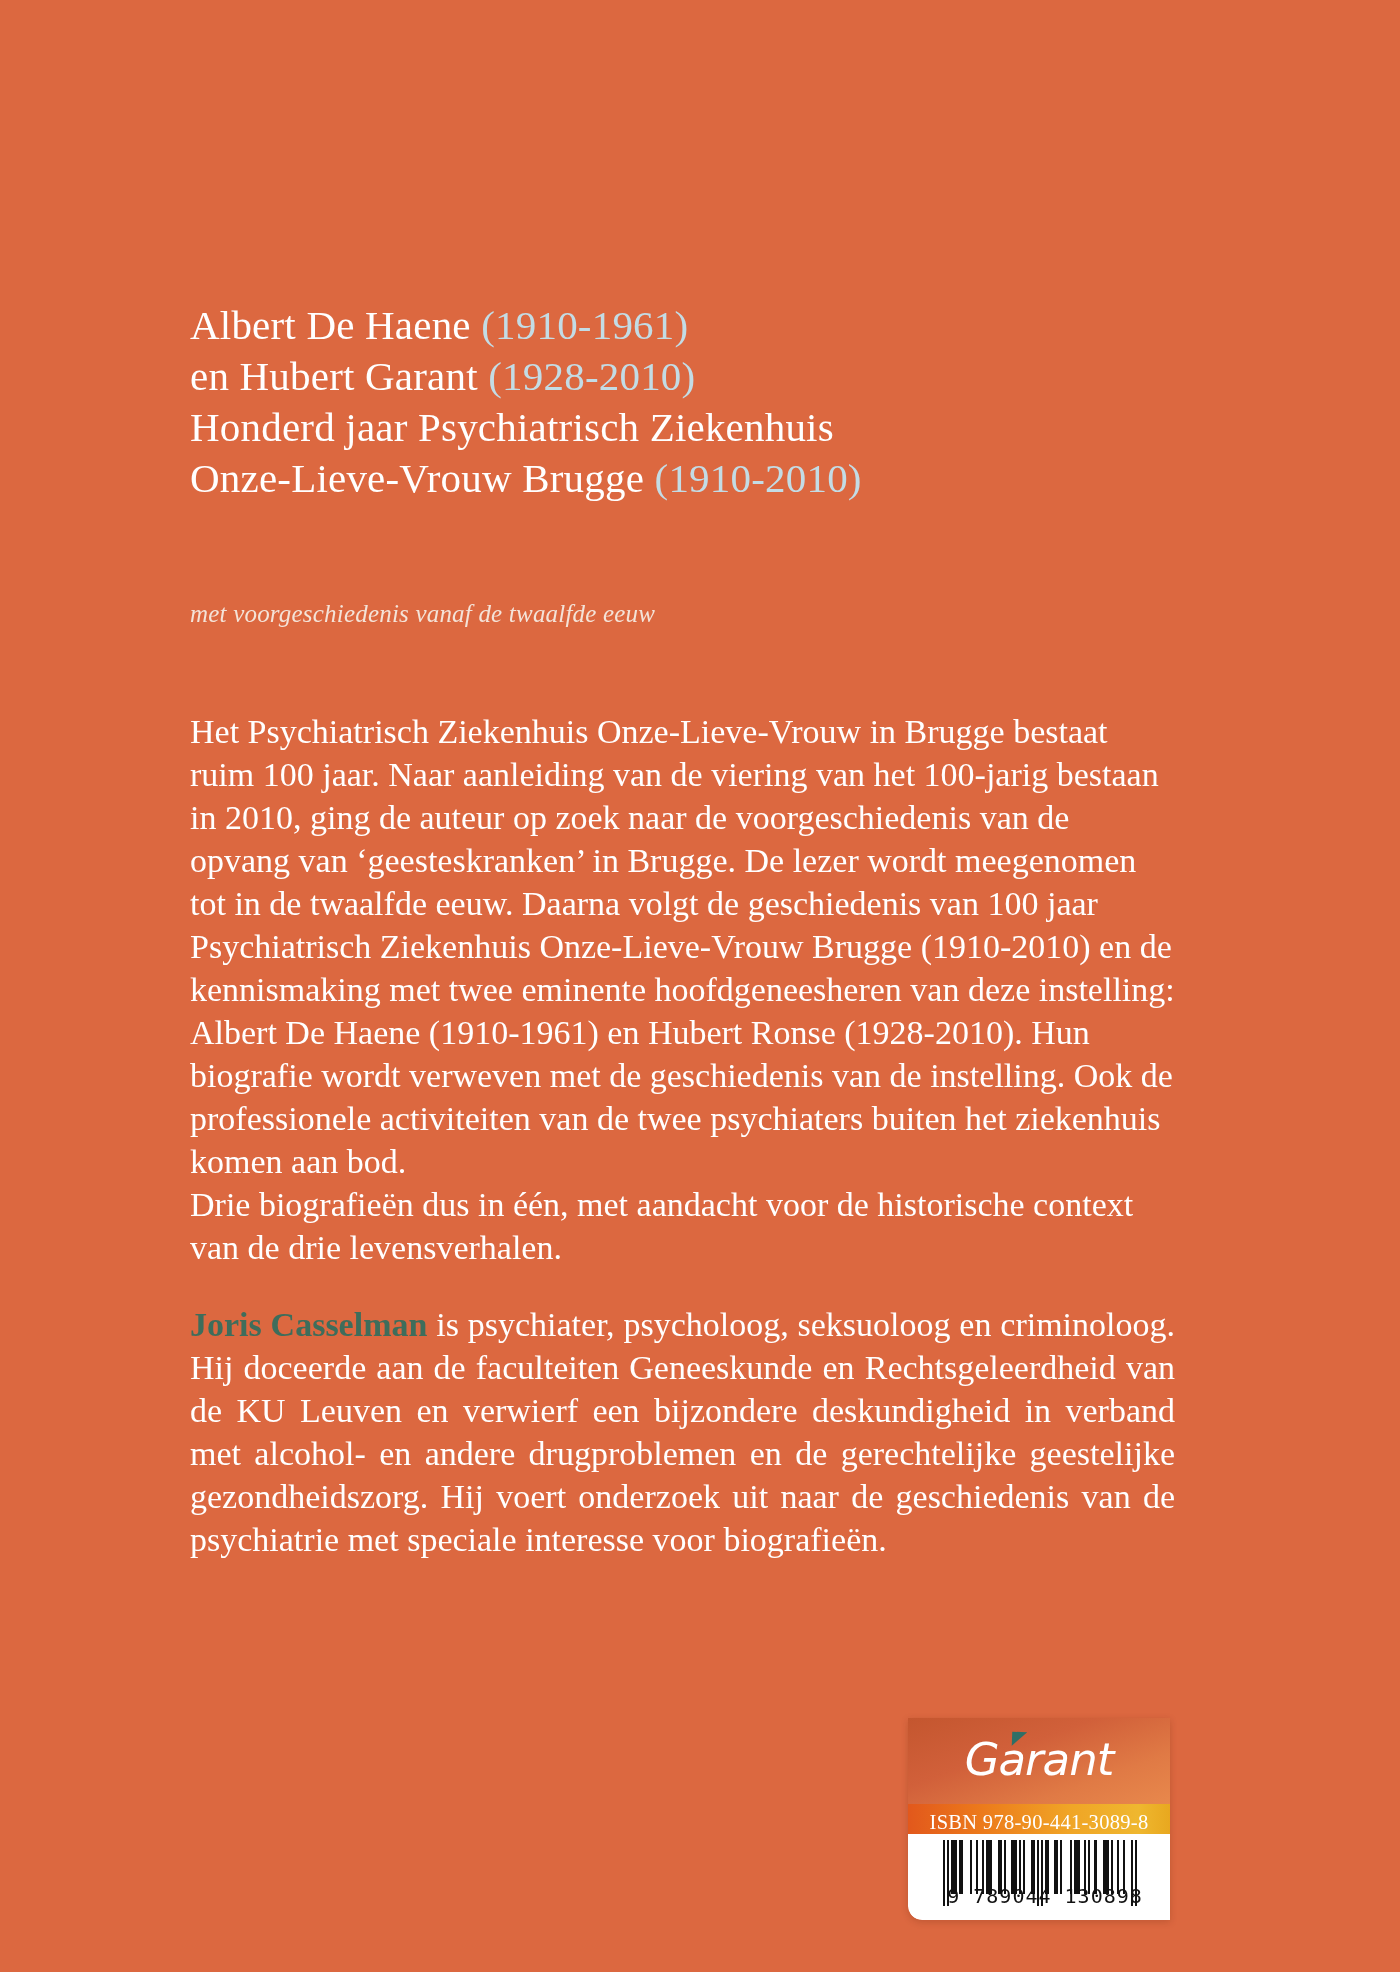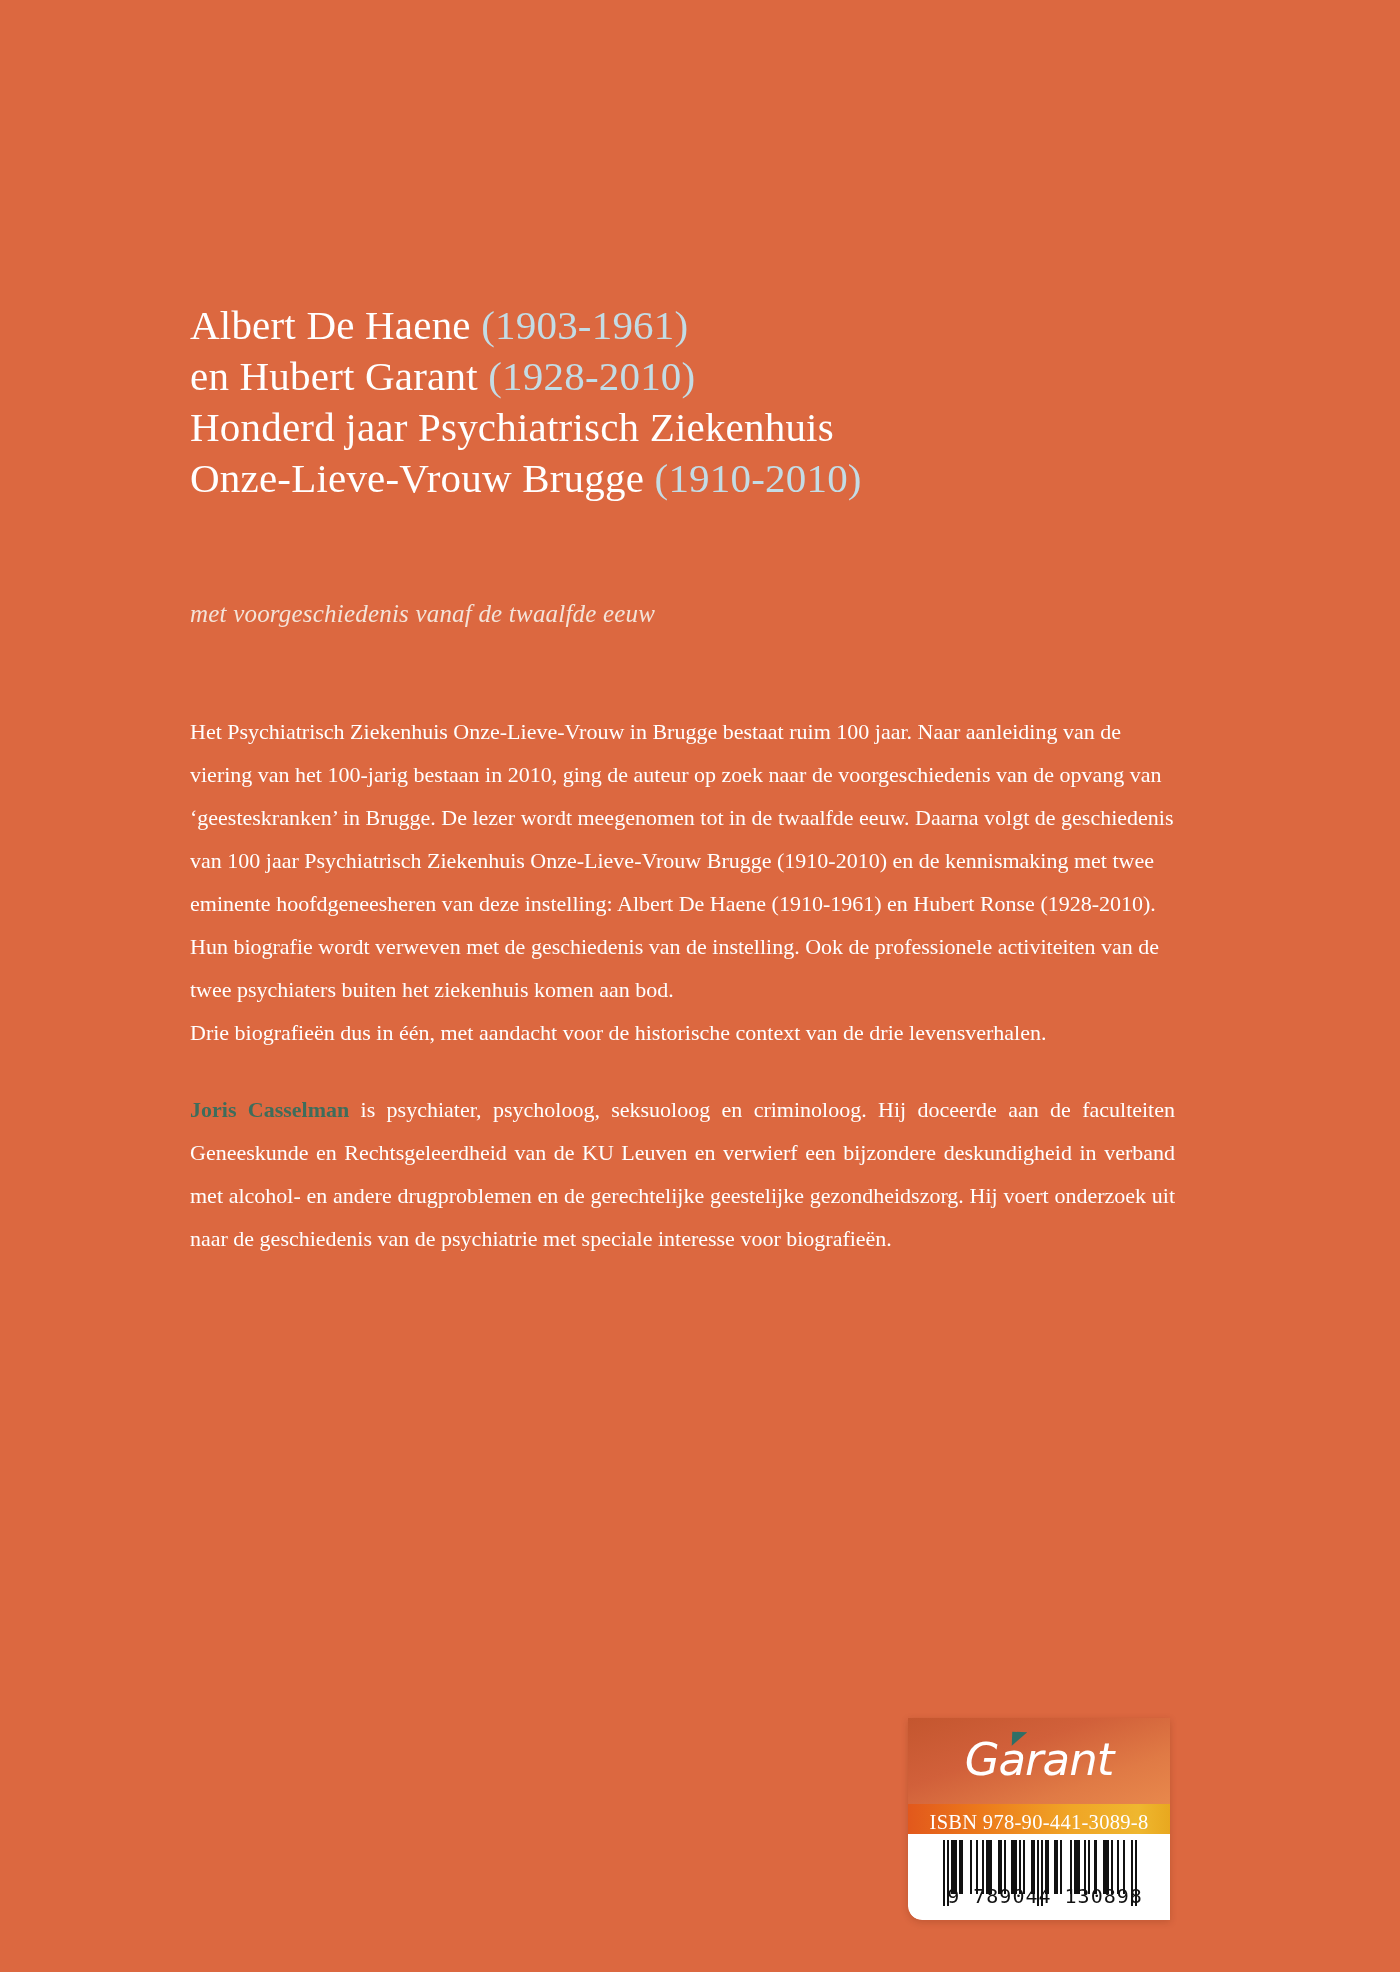--- a/index.html
+++ b/index.html
@@ -54,21 +54,21 @@
 
   
   .body-block {
     position: absolute;
     left: 190px;
     top: 710px;
     width: 985px;
   }
   .para {
     font-family: "Liberation Serif", serif;
-    font-size: 22px;
+    font-size: 34px;
     line-height: 43px;
     color: #FFFFFF;
     text-align: justify;
     text-justify: inter-word;
     margin: 0;
   }
   .para.blurb {
     text-align: left;
   }
   .para + .para {
@@ -168,21 +168,21 @@
     text-align: center;
     white-space: nowrap;
   }
 </style>
 </head>
 <body>
 
 <div class="cover">
 
   <div class="title-block">
-    <div class="title-line"><span>Albert De Haene </span><span class="title-date">(1903-1961)</span></div>
+    <div class="title-line"><span>Albert De Haene </span><span class="title-date">(1910-1961)</span></div>
     <div class="title-line"><span>en Hubert Garant </span><span class="title-date">(1928-2010)</span></div>
     <div class="title-line">Honderd jaar Psychiatrisch Ziekenhuis</div>
     <div class="title-line"><span>Onze-Lieve-Vrouw Brugge </span><span class="title-date">(1910-2010)</span></div>
   </div>
 
   <div class="subtitle">met voorgeschiedenis vanaf de twaalfde eeuw</div>
 
   <div class="body-block">
     <p class="para blurb"><span>Het Psychiatrisch Ziekenhuis Onze-Lieve-Vrouw in Brugge bestaat ruim 100 jaar. Naar aanleiding van de viering van het 100-jarig bestaan in 2010, ging de auteur op zoek naar de voorgeschiedenis van de opvang van ‘geesteskranken’ in Brugge. De lezer wordt meegenomen tot in de twaalfde eeuw. Daarna volgt de geschiedenis van 100 jaar Psychiatrisch Ziekenhuis Onze-Lieve-Vrouw Brugge (1910-2010) en de kennismaking met twee eminente hoofdgeneesheren van deze instelling: Albert De Haene (1910-1961) en Hubert Ronse (1928-2010). Hun biografie wordt verweven met de geschiedenis van de instelling. Ook de professionele activiteiten van de twee psychiaters buiten het ziekenhuis komen aan bod.</span><br><span>Drie biografieën dus in één, met aandacht voor de historische context van de drie levensverhalen.</span></p>
     <p class="para"><span class="author-name">Joris Casselman</span><span> is psychiater, psycholoog, seksuoloog en criminoloog. Hij doceerde aan de faculteiten Geneeskunde en Rechtsgeleerdheid van de KU Leuven en verwierf een bijzondere deskundigheid in verband met alcohol- en andere drugproblemen en de gerechtelijke geestelijke gezondheidszorg. Hij voert onderzoek uit naar de geschiedenis van de psychiatrie met speciale interesse voor biografieën.</span></p>

